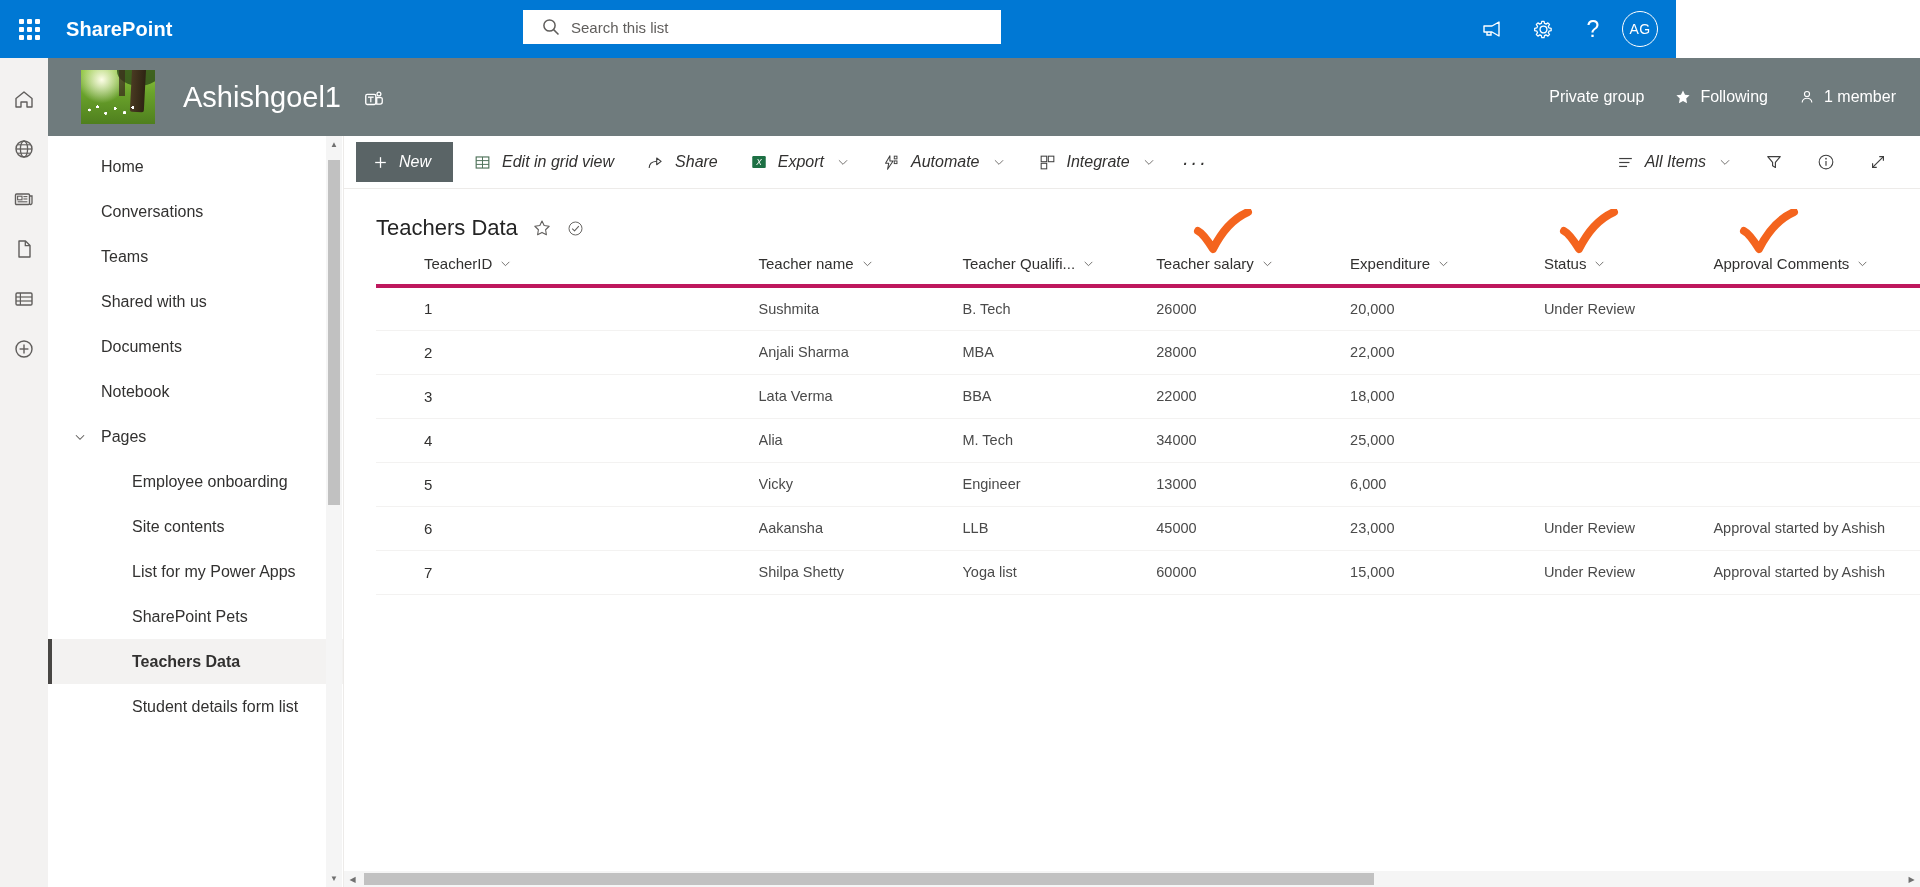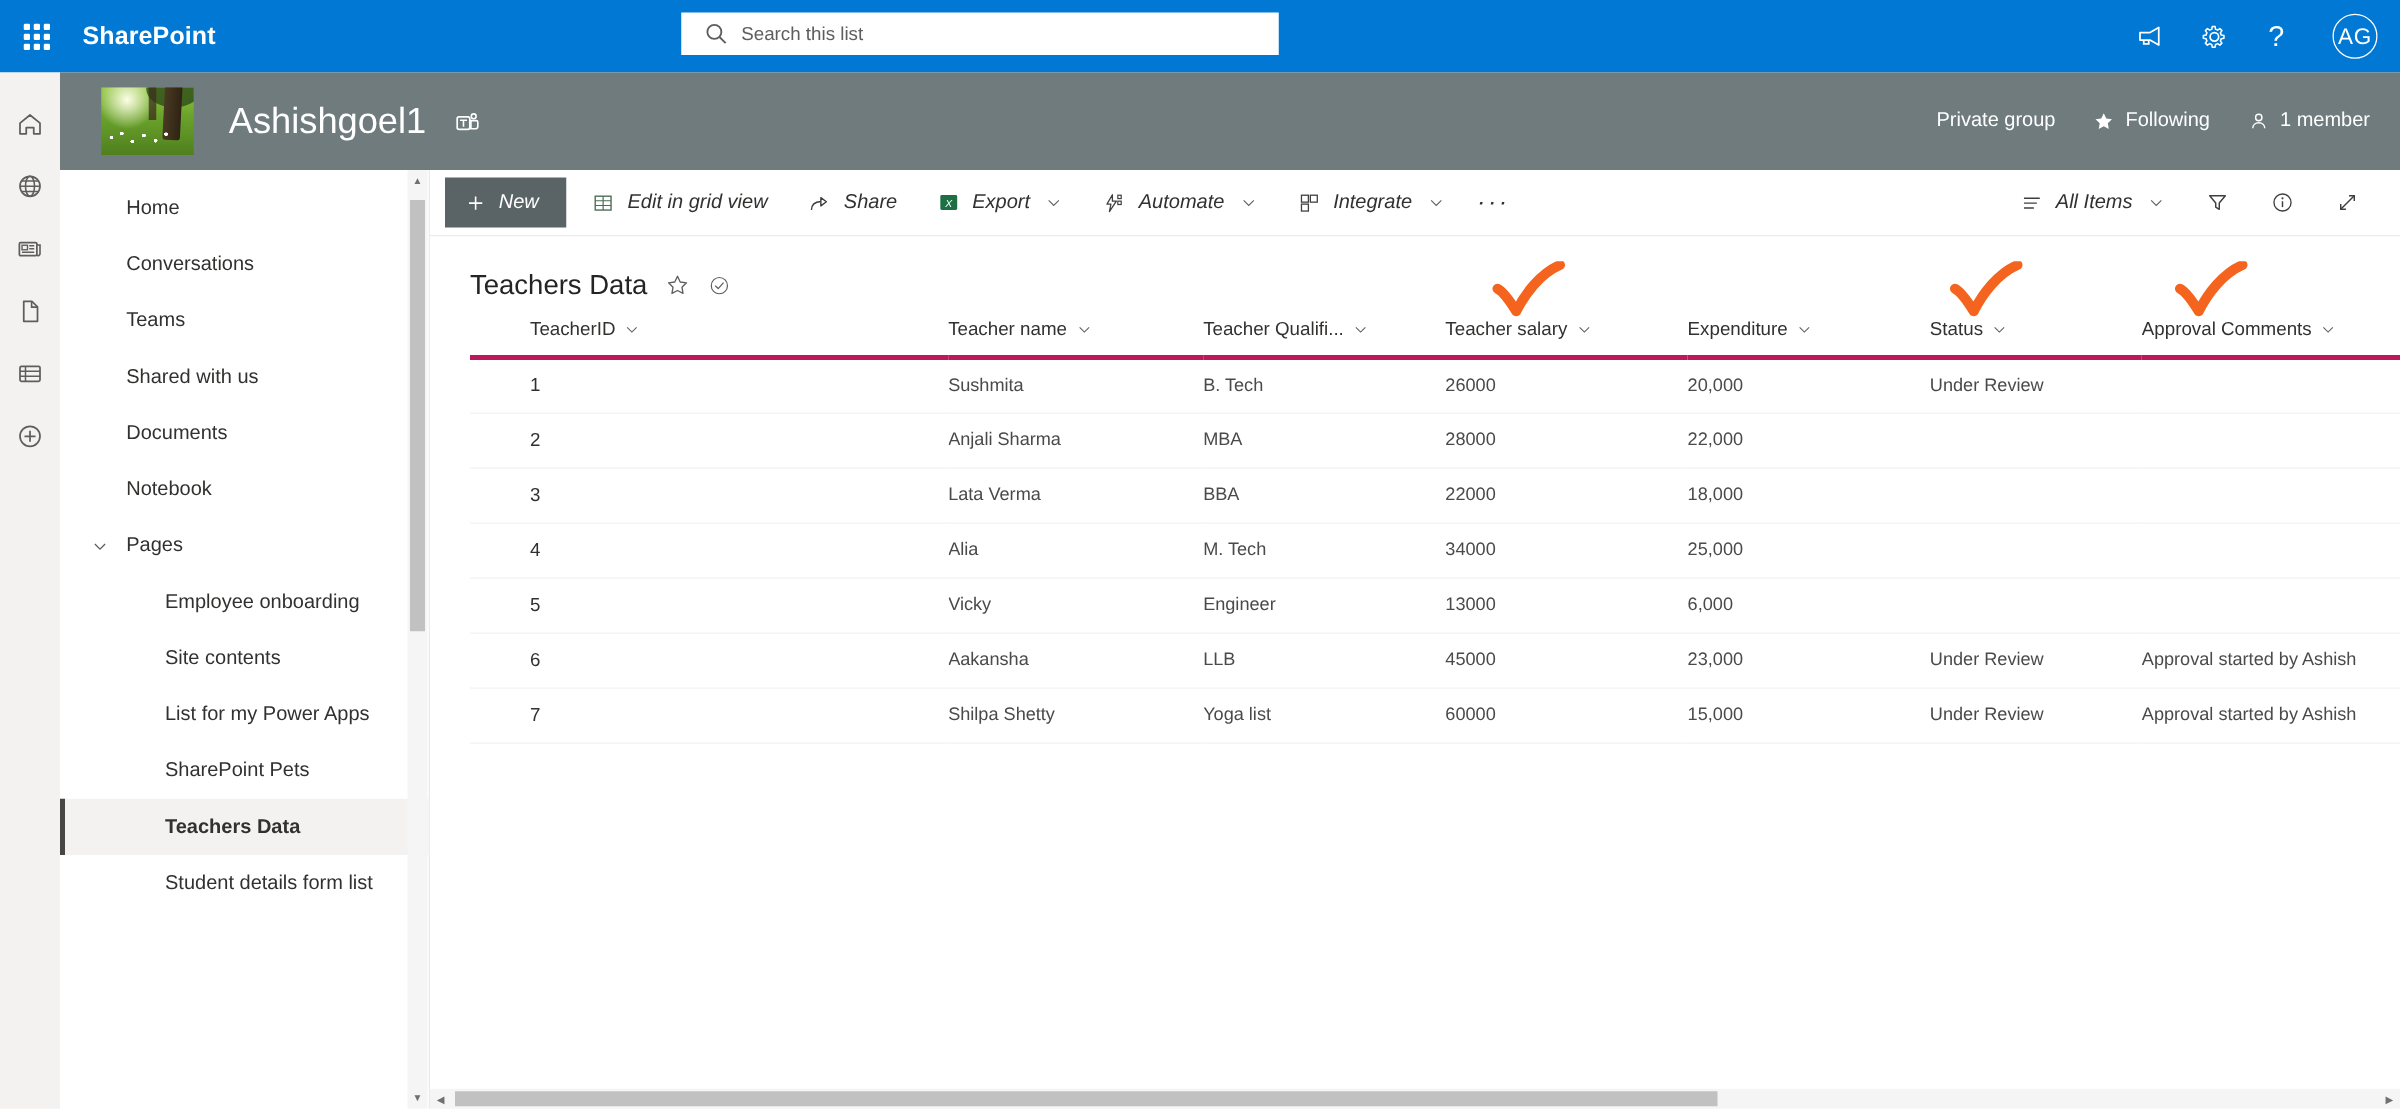--- a/index.html
+++ b/index.html
@@ -7,41 +7,41 @@
     margin: 0; padding: 0;
     width: 1920px; height: 887px;
     overflow: hidden;
     font-family: "Liberation Sans", sans-serif;
     background: #ffffff;
   }
 
   
   .suite-bar {
     position: absolute; top: 0; left: 0;
-    width: 1920px; height: 58px;
+    width: 1676px; height: 58px;
     background: #0078d4;
     display: flex; align-items: center;
   }
   .waffle {
     width: 58px; height: 58px;
     display: flex; align-items: center; justify-content: center;
     cursor: pointer;
   }
   .waffle-grid {
     width: 21px; height: 21px;
     display: grid; grid-template-columns: repeat(3, 1fr);
     grid-template-rows: repeat(3, 1fr); gap: 3px;
   }
   .waffle-grid i { background: #ffffff; border-radius: 1px; display: block; }
   .suite-brand {
     color: #ffffff; font-size: 20px; font-weight: bold;
     margin-left: 8px; letter-spacing: .1px; cursor: pointer;
   }
   .suite-search-wrap {
-    position: absolute; left: 545px; top: 10px;
+    position: absolute; left: 523px; top: 10px;
     width: 478px; height: 34px;
   }
   .suite-search {
     width: 100%; height: 100%;
     background: #ffffff; border: none; outline: none;
     padding-left: 48px; font-size: 15px; color: #323130;
     font-family: "Liberation Sans", sans-serif;
   }
   .suite-search::placeholder { color: #605e5c; }
   .search-icon {
@@ -55,22 +55,22 @@
   .suite-icon-btn {
     width: 50px; height: 58px;
     display: flex; align-items: center; justify-content: center;
     color: #ffffff; cursor: pointer;
   }
   .help-glyph { font-size: 23px; color:#fff; line-height: 1; font-weight: 400;}
   .avatar {
     width: 36px; height: 36px; border-radius: 50%;
     border: 1.5px solid #ffffff; color: #ffffff;
     display: flex; align-items: center; justify-content: center;
-    font-size: 18px; letter-spacing: .5px;
-    margin-right: 18px; margin-left: 20px; cursor: pointer;
+    font-size: 14px; letter-spacing: .5px;
+    margin-right: 18px; margin-left: 4px; cursor: pointer;
   }
 
   
   .app-rail {
     position: absolute; left: 0; top: 58px;
     width: 48px; height: 829px;
     background: #f3f2f1;
     display: flex; flex-direction: column; align-items: center;
     padding-top: 16px;
   }

